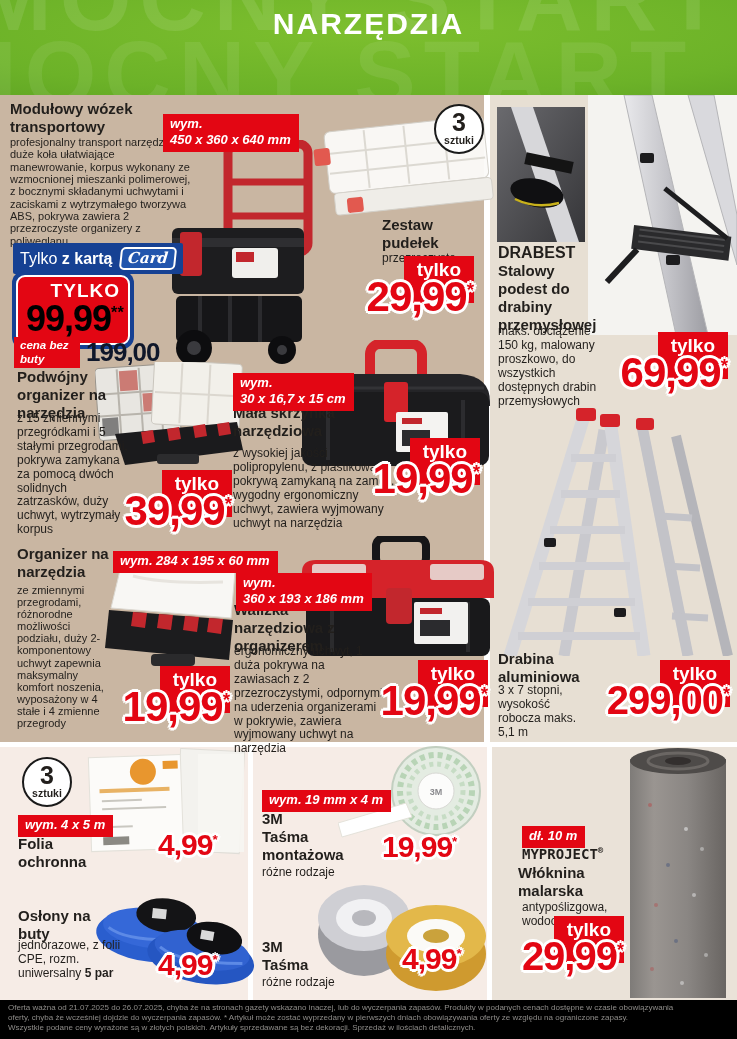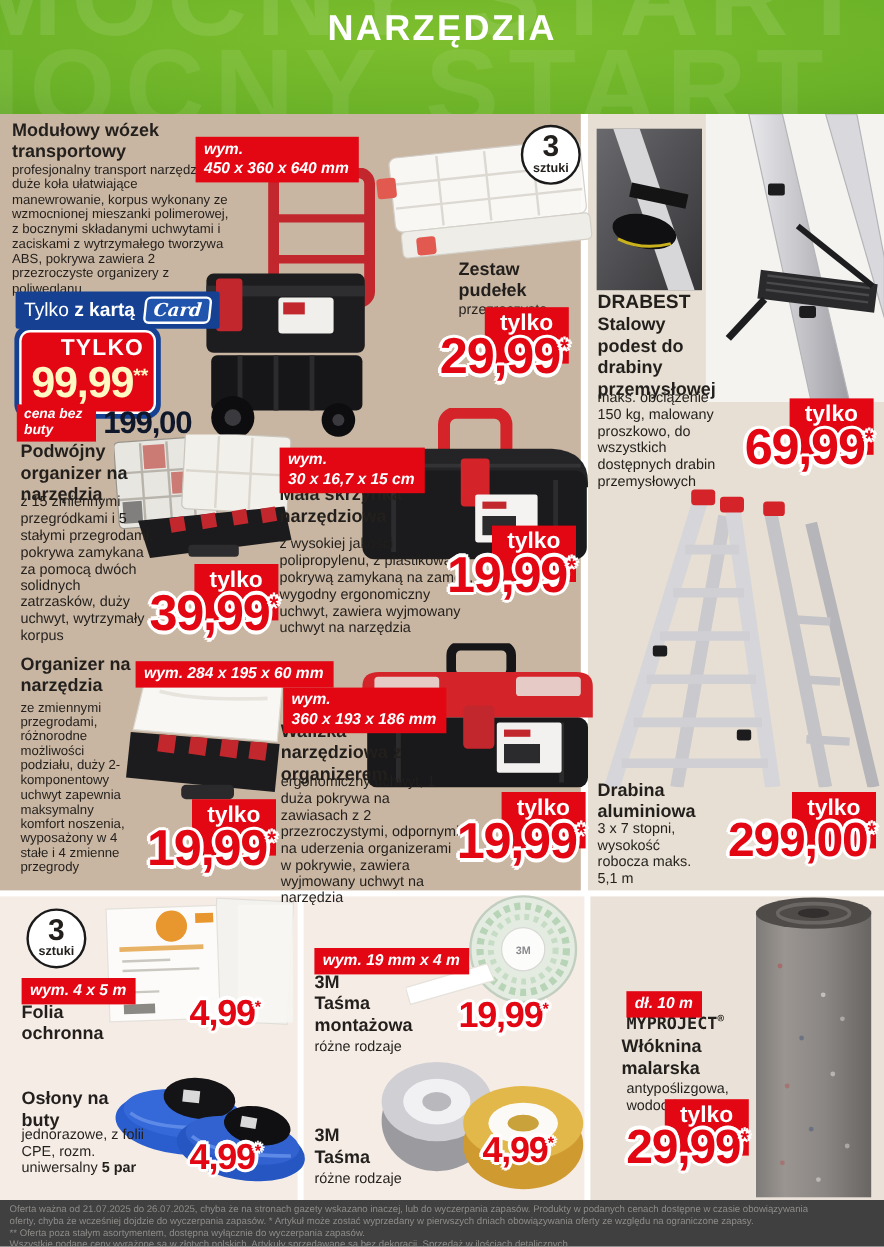--- a/index.html
+++ b/index.html
@@ -37,29 +37,29 @@
   .count .u{font-size:10.5px;font-weight:bold;margin-top:-1px;}
   
   .card-badge{position:absolute;background:#164193;color:#fff;display:flex;align-items:center;
               gap:7px;padding:4px 7px;font-size:16px;z-index:6;border-radius:2px;}
   .cb-logo{background:#2155ad;border:2px solid #fff;border-radius:5px;padding:0 6px 1px;
            font-family:"DejaVu Serif",serif;font-style:italic;font-weight:bold;font-size:15px;
            transform:skewX(-6deg);}
   .blue-box{position:absolute;background:#164193;border-radius:12px;padding:4px;z-index:6;}
   .blue-inner{background:#e30613;border:2px solid #fff;border-radius:9px;padding:3px 8px 7px;}
   .blue-tylko{color:#fff;font-weight:bold;font-size:19px;text-align:right;letter-spacing:1px;}
-  .blue-price{color:#fef9c3;font-weight:bold;font-size:36px;line-height:0.95;letter-spacing:-1px;
+  .blue-price{color:#000000;font-weight:bold;font-size:36px;line-height:0.95;letter-spacing:-1px;
               white-space:nowrap;}
   .bez{position:absolute;display:flex;gap:6px;align-items:center;z-index:6;}
   .bez-lbl{background:#e30613;color:#fff;font-style:italic;font-weight:bold;font-size:11.5px;
            line-height:1.15;padding:2px 6px;width:54px;}
   .bez-val{color:#0f172a;font-weight:bold;font-size:26px;letter-spacing:-1px;}
   .img{position:absolute;z-index:2;}
   
-  .footer{position:absolute;left:0;top:1000px;width:737px;height:39px;background:#404040;
+  .footer{position:absolute;left:0;top:1000px;width:737px;height:39px;background:#000000;
           box-sizing:border-box;padding:3px 8px 0;color:#8e8c89;font-size:8px;line-height:1.22;}
 </style>
 </head>
 <body>
 
 <div class="page">
 
   <div class="header">
     <div class="wm" style="left:-25px;top:-48px;">MOCNY START</div>
     <div class="wm" style="left:-60px;top:28px;color:rgba(255,255,255,0.08);">MOCNY START</div>
@@ -431,17 +431,16 @@
     <div class="desc" style="left:522px;top:901px;width:110px;">antypoślizgowa, wodoodporna</div>
     <div class="flag" style="left:498px;top:916px;width:126px;">
       <span class="tab">tylko</span>
       <span class="big outline-red" style="font-size:40px;"><span>29,99</span><sup class="ast">*</sup></span>
     </div>
   </div>
 
   <div class="footer">
     <div>Oferta ważna od 21.07.2025 do 26.07.2025, chyba że na stronach gazety wskazano inaczej, lub do wyczerpania zapasów. Produkty w podanych cenach dostępne w czasie obowiązywania</div>
     <div>oferty, chyba że wcześniej dojdzie do wyczerpania zapasów. * Artykuł może zostać wyprzedany w pierwszych dniach obowiązywania oferty ze względu na ograniczone zapasy.</div>
-    <div>** Oferta poza stałym asortymentem, dostępna wyłącznie do wyczerpania zapasów.</div>
     <div>Wszystkie podane ceny wyrażone są w złotych polskich. Artykuły sprzedawane są bez dekoracji. Sprzedaż w ilościach detalicznych.</div>
   </div>
 
 </div>
 
 </body></html>

